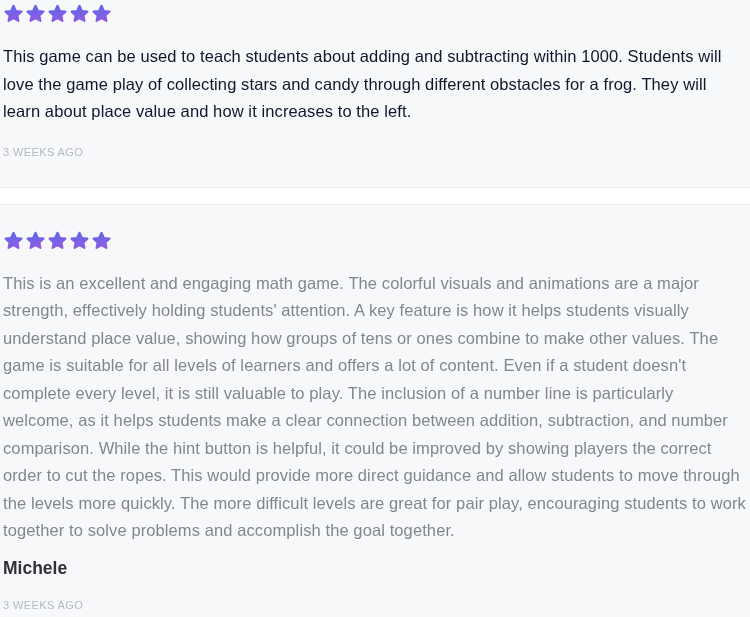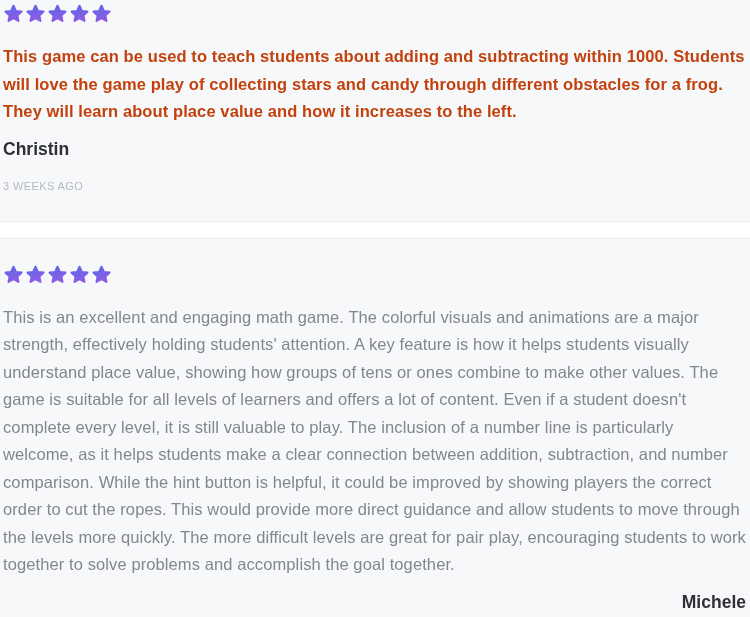--- a/index.html
+++ b/index.html
@@ -87,22 +87,21 @@
         <svg class="star" viewBox="0 0 24 24">
           <path fill="url(#starGrad)" stroke="url(#starGrad)" stroke-width="2.4" stroke-linejoin="round" d="M12 3.2l2.75 5.9 6.35.75-4.7 4.35 1.25 6.3L12 17.35 6.35 20.5l1.25-6.3-4.7-4.35 6.35-.75z"></path>
         </svg>
         <svg class="star" viewBox="0 0 24 24">
           <path fill="url(#starGrad)" stroke="url(#starGrad)" stroke-width="2.4" stroke-linejoin="round" d="M12 3.2l2.75 5.9 6.35.75-4.7 4.35 1.25 6.3L12 17.35 6.35 20.5l1.25-6.3-4.7-4.35 6.35-.75z"></path>
         </svg>
         <svg class="star" viewBox="0 0 24 24">
           <path fill="url(#starGrad)" stroke="url(#starGrad)" stroke-width="2.4" stroke-linejoin="round" d="M12 3.2l2.75 5.9 6.35.75-4.7 4.35 1.25 6.3L12 17.35 6.35 20.5l1.25-6.3-4.7-4.35 6.35-.75z"></path>
         </svg>
       </div>
-    <p class="review-text" style="color: #c2410c; font-weight: bold;">This game can be used to teach students about adding and subtracting within 1000. Students will love the game play of collecting stars and candy through different obstacles for a frog. They will learn about place value and how it increases to the left.</p>
-    <h3 class="review-author" style="color: rgb(46, 48, 54);">Christin</h3>
+    <p class="review-text" style="color: #0f172a;">This game can be used to teach students about adding and subtracting within 1000. Students will love the game play of collecting stars and candy through different obstacles for a frog. They will learn about place value and how it increases to the left.</p>
     <div class="review-date" style="color: rgb(182, 185, 190);">3 WEEKS AGO</div>
   </article>
 
   <article class="review-card second" style="background: rgb(247, 248, 250);">
     <div class="stars">
         <svg class="star" viewBox="0 0 24 24">
           <path fill="url(#starGrad)" stroke="url(#starGrad)" stroke-width="2.4" stroke-linejoin="round" d="M12 3.2l2.75 5.9 6.35.75-4.7 4.35 1.25 6.3L12 17.35 6.35 20.5l1.25-6.3-4.7-4.35 6.35-.75z"></path>
         </svg>
         <svg class="star" viewBox="0 0 24 24">
           <path fill="url(#starGrad)" stroke="url(#starGrad)" stroke-width="2.4" stroke-linejoin="round" d="M12 3.2l2.75 5.9 6.35.75-4.7 4.35 1.25 6.3L12 17.35 6.35 20.5l1.25-6.3-4.7-4.35 6.35-.75z"></path>
@@ -111,17 +110,17 @@
           <path fill="url(#starGrad)" stroke="url(#starGrad)" stroke-width="2.4" stroke-linejoin="round" d="M12 3.2l2.75 5.9 6.35.75-4.7 4.35 1.25 6.3L12 17.35 6.35 20.5l1.25-6.3-4.7-4.35 6.35-.75z"></path>
         </svg>
         <svg class="star" viewBox="0 0 24 24">
           <path fill="url(#starGrad)" stroke="url(#starGrad)" stroke-width="2.4" stroke-linejoin="round" d="M12 3.2l2.75 5.9 6.35.75-4.7 4.35 1.25 6.3L12 17.35 6.35 20.5l1.25-6.3-4.7-4.35 6.35-.75z"></path>
         </svg>
         <svg class="star" viewBox="0 0 24 24">
           <path fill="url(#starGrad)" stroke="url(#starGrad)" stroke-width="2.4" stroke-linejoin="round" d="M12 3.2l2.75 5.9 6.35.75-4.7 4.35 1.25 6.3L12 17.35 6.35 20.5l1.25-6.3-4.7-4.35 6.35-.75z"></path>
         </svg>
       </div>
     <p class="review-text" style="color: rgb(131, 134, 141);">This is an excellent and engaging math game. The colorful visuals and animations are a major strength, effectively holding students' attention. A key feature is how it helps students visually understand place value, showing how groups of tens or ones combine to make other values. The game is suitable for all levels of learners and offers a lot of content. Even if a student doesn't complete every level, it is still valuable to play. The inclusion of a number line is particularly welcome, as it helps students make a clear connection between addition, subtraction, and number comparison. While the hint button is helpful, it could be improved by showing players the correct order to cut the ropes. This would provide more direct guidance and allow students to move through the levels more quickly. The more difficult levels are great for pair play, encouraging students to work together to solve problems and accomplish the goal together.</p>
-    <h3 class="review-author" style="color: rgb(46, 48, 54); text-align: right;">Michele</h3>
+    <h3 class="review-author" style="color: rgb(46, 48, 54);">Michele</h3>
     <div class="review-date" style="color: rgb(182, 185, 190);">3 WEEKS AGO</div>
   </article>
 
 </div>
 
 </body></html>

